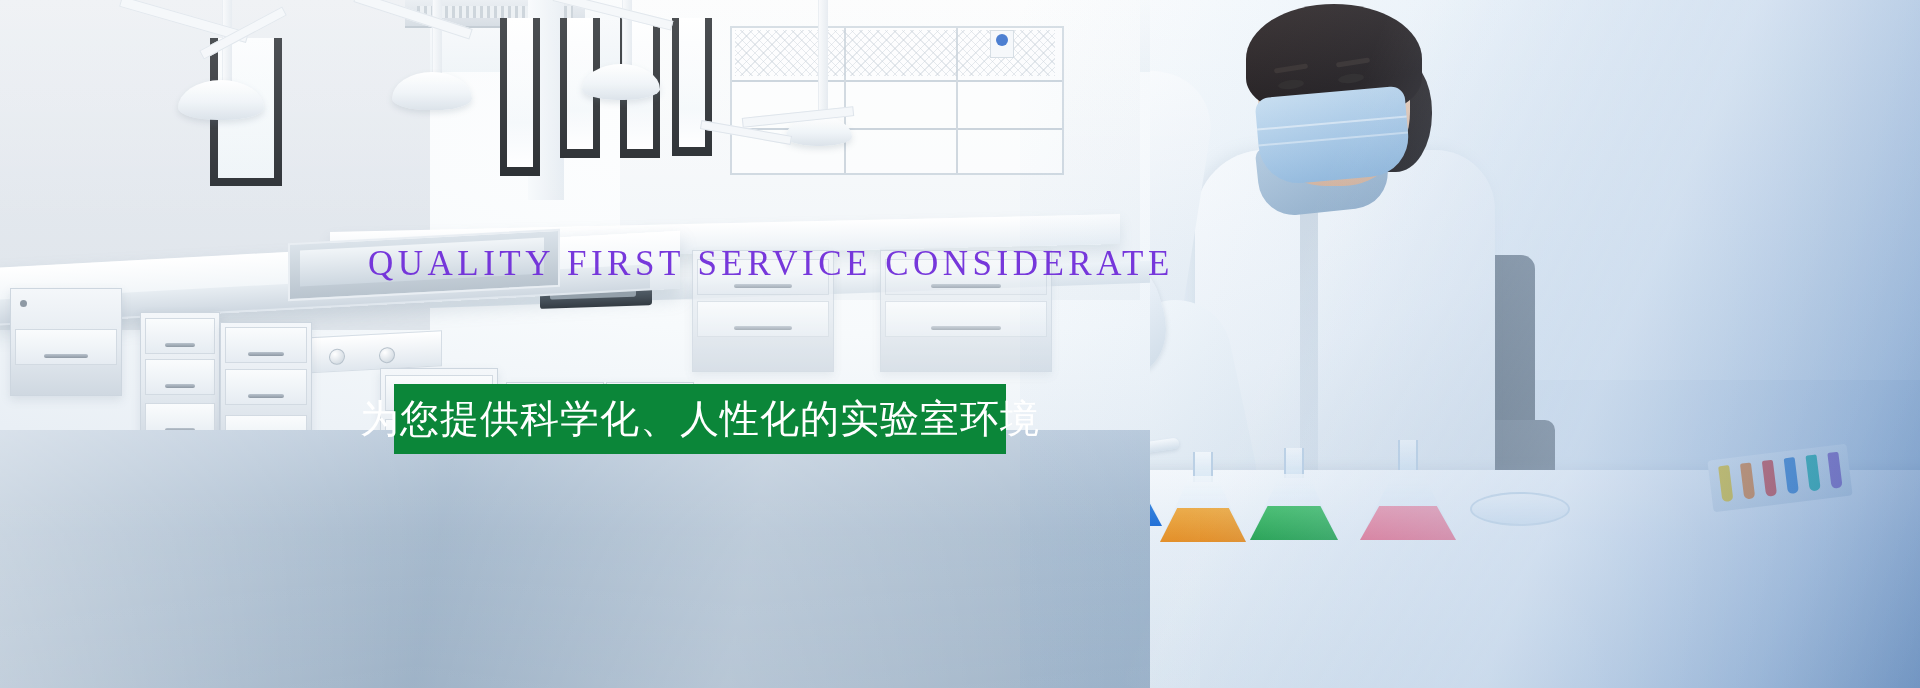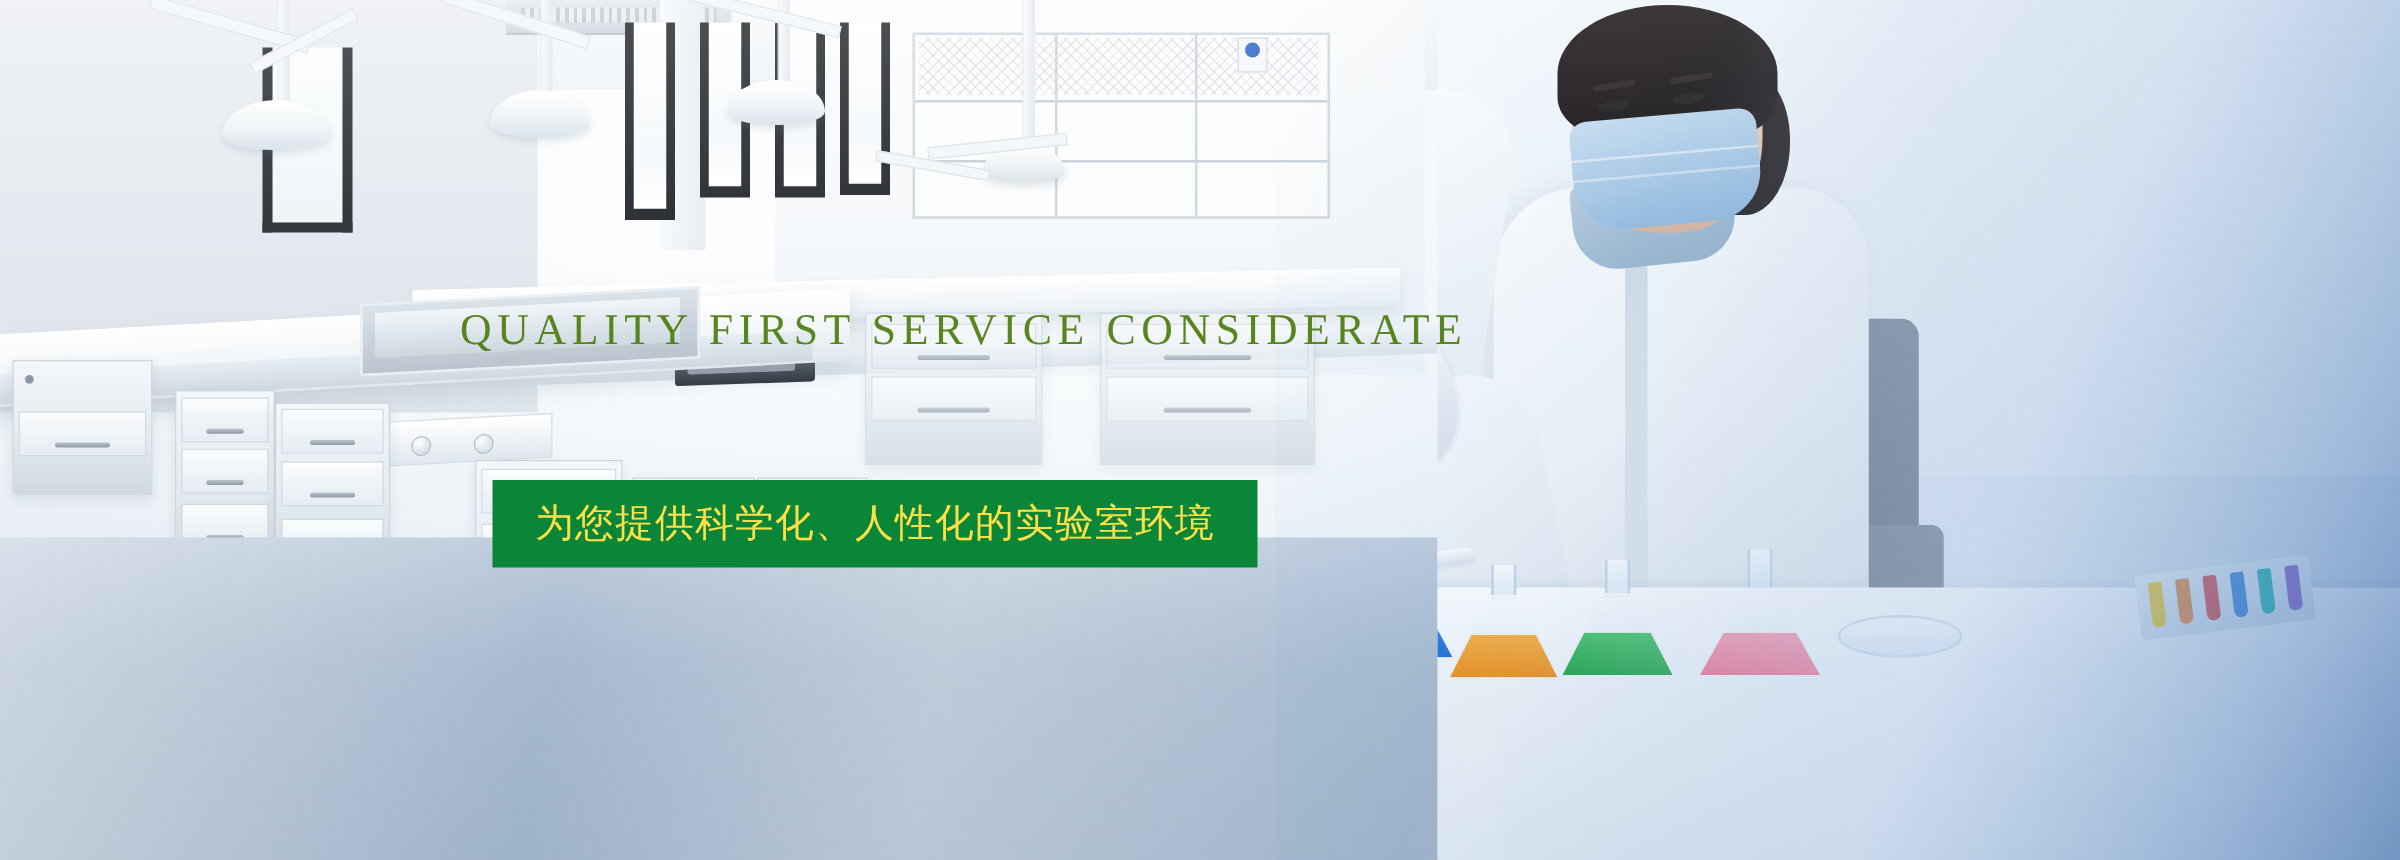--- a/index.html
+++ b/index.html
@@ -307,36 +307,36 @@
   }
 
   
   .text-block{position:absolute;left:0;top:0;width:1920px;height:688px;pointer-events:none;}
   .text-block > *{pointer-events:auto;}
 
   .eyebrow{
     position:absolute;left:368px;top:243px;width:660px;
     font-family:"Liberation Serif","DejaVu Serif",serif;
     font-size:35px;line-height:42px;letter-spacing:4.5px;white-space:nowrap;
-    color:#4d7c0f;opacity:.92;text-align:left;
+    color:#6d28d9;opacity:.92;text-align:left;
   }
   .headline{
     position:absolute;left:368px;top:289px;width:660px;
     font-family:"DejaVu Sans","Liberation Sans",sans-serif;
     font-weight:bold;font-size:62px;line-height:86px;letter-spacing:2px;
     color:#1b4fbe;text-align:right;white-space:nowrap;
     padding-right:12px;box-sizing:border-box;
   }
   .green-bar{
     position:absolute;left:394px;top:384px;width:612px;height:70px;
     background:#0b8639;display:flex;align-items:center;justify-content:center;
   }
   .green-bar span{
     font-family:"DejaVu Sans","Liberation Sans",sans-serif;
-    font-size:31px;letter-spacing:1px;color:#fde047;white-space:nowrap;
+    font-size:39px;letter-spacing:1px;color:#ffffff;white-space:nowrap;
   }
 </style>
 </head>
 <body>
 
 <div id="banner">
 
   <div class="photo">
     <div class="room"></div>
     <div class="ceiling"></div>

